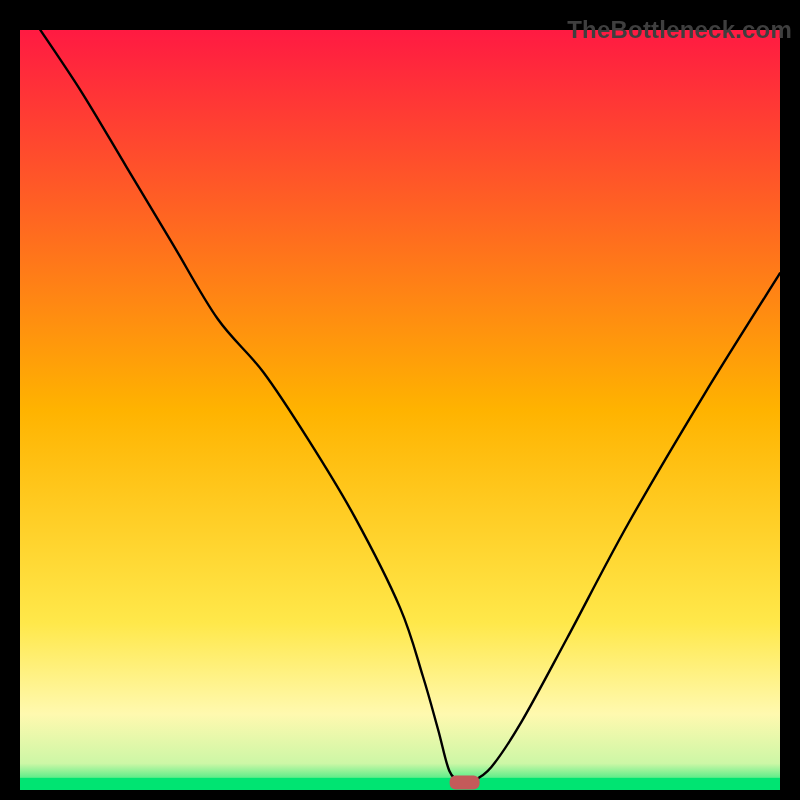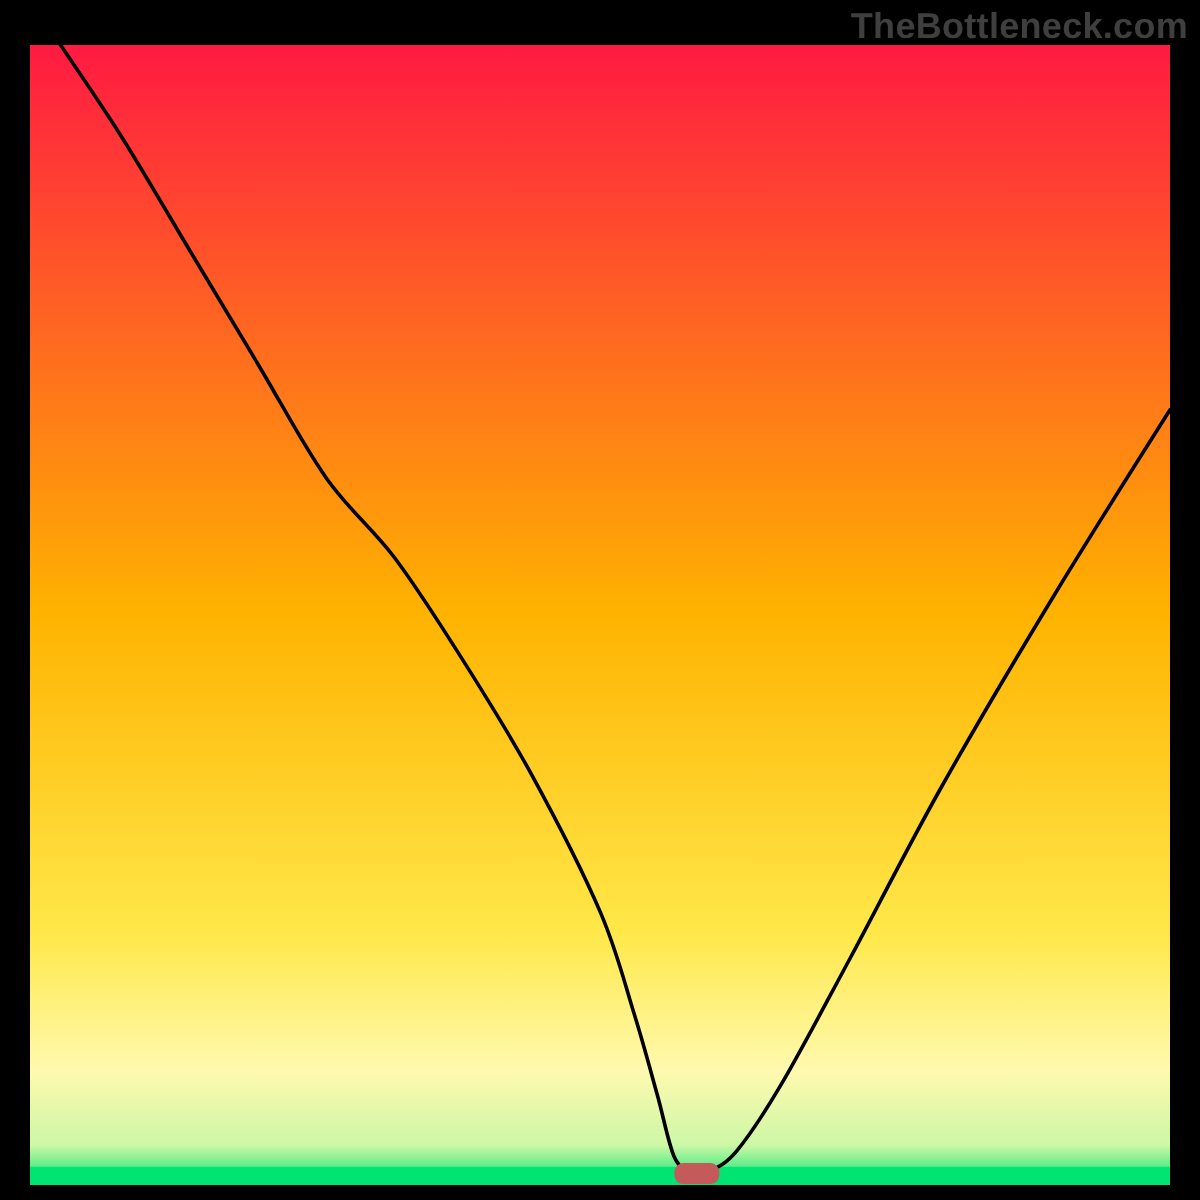--- a/index.html
+++ b/index.html
@@ -12,21 +12,21 @@
     overflow: hidden;
   }
   .wrap {
     position: relative;
     width: 800px;
     height: 800px;
     background: #000;
   }
   .watermark {
     position: absolute;
-    top: 4px;
+    top: 16px;
     right: 8px;
     color: #3f3f3f;
     font-size: 24px;
     font-weight: 600;
     letter-spacing: 0.2px;
     z-index: 5;
     user-select: none;
   }
   svg {
     display: block;

